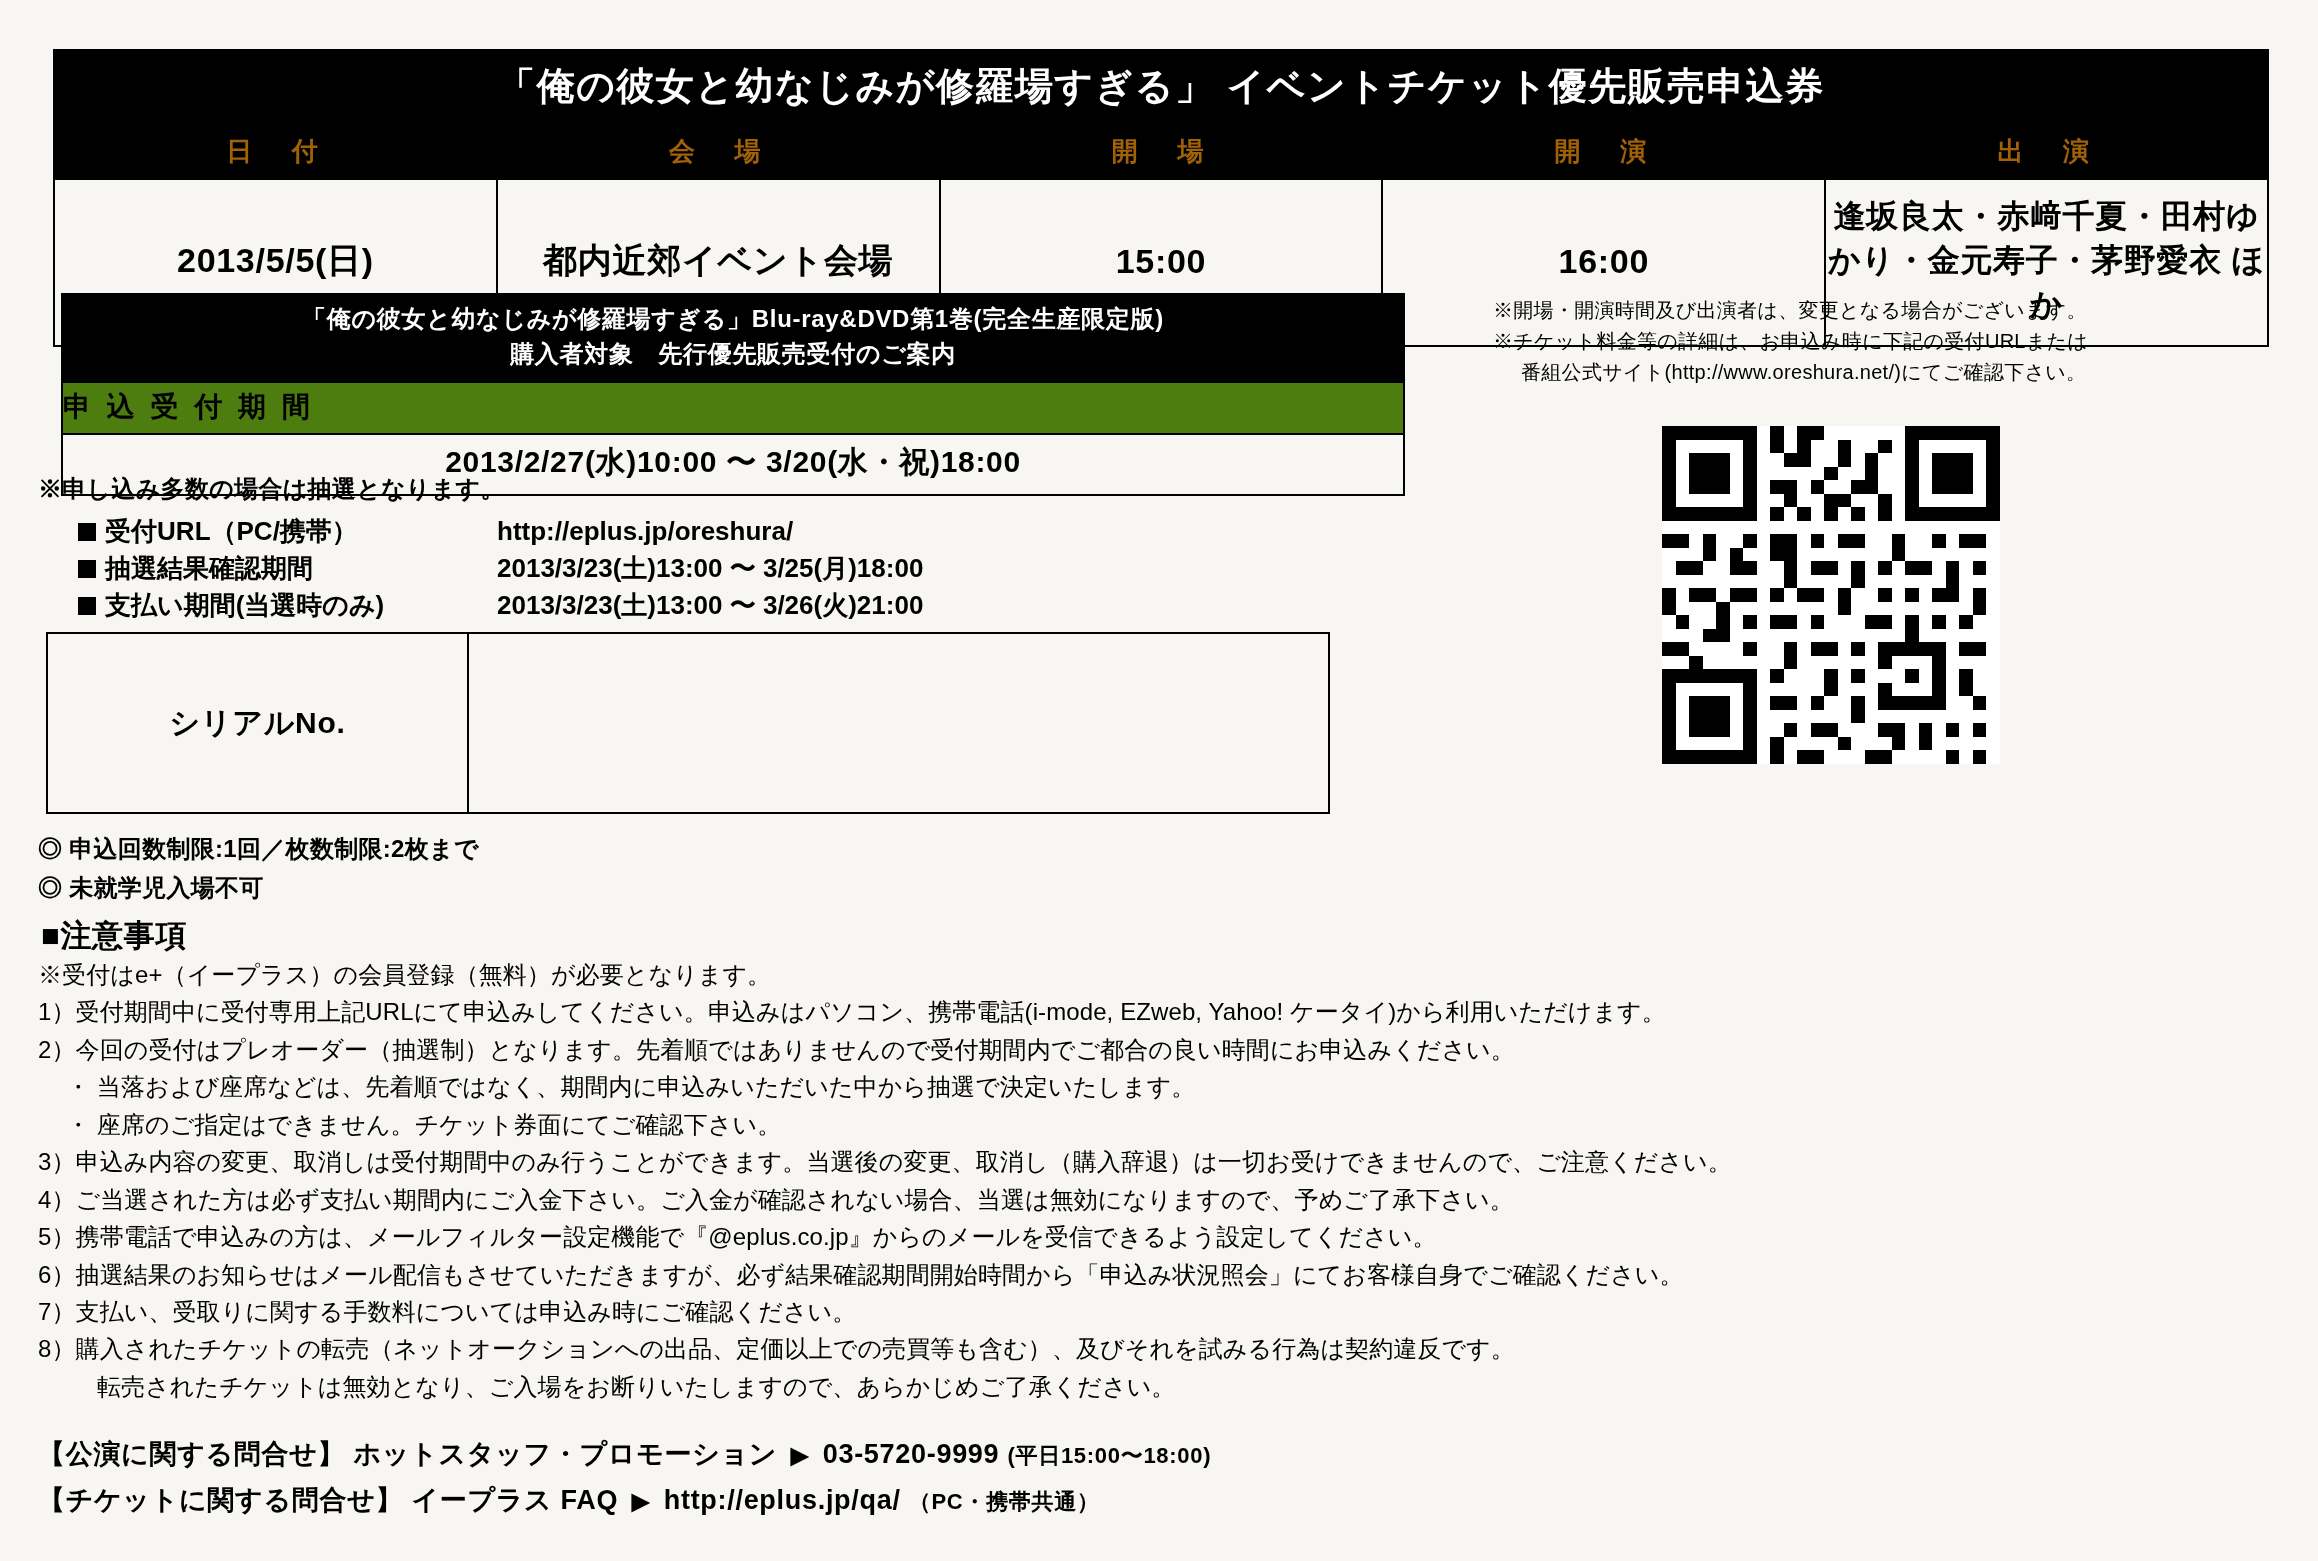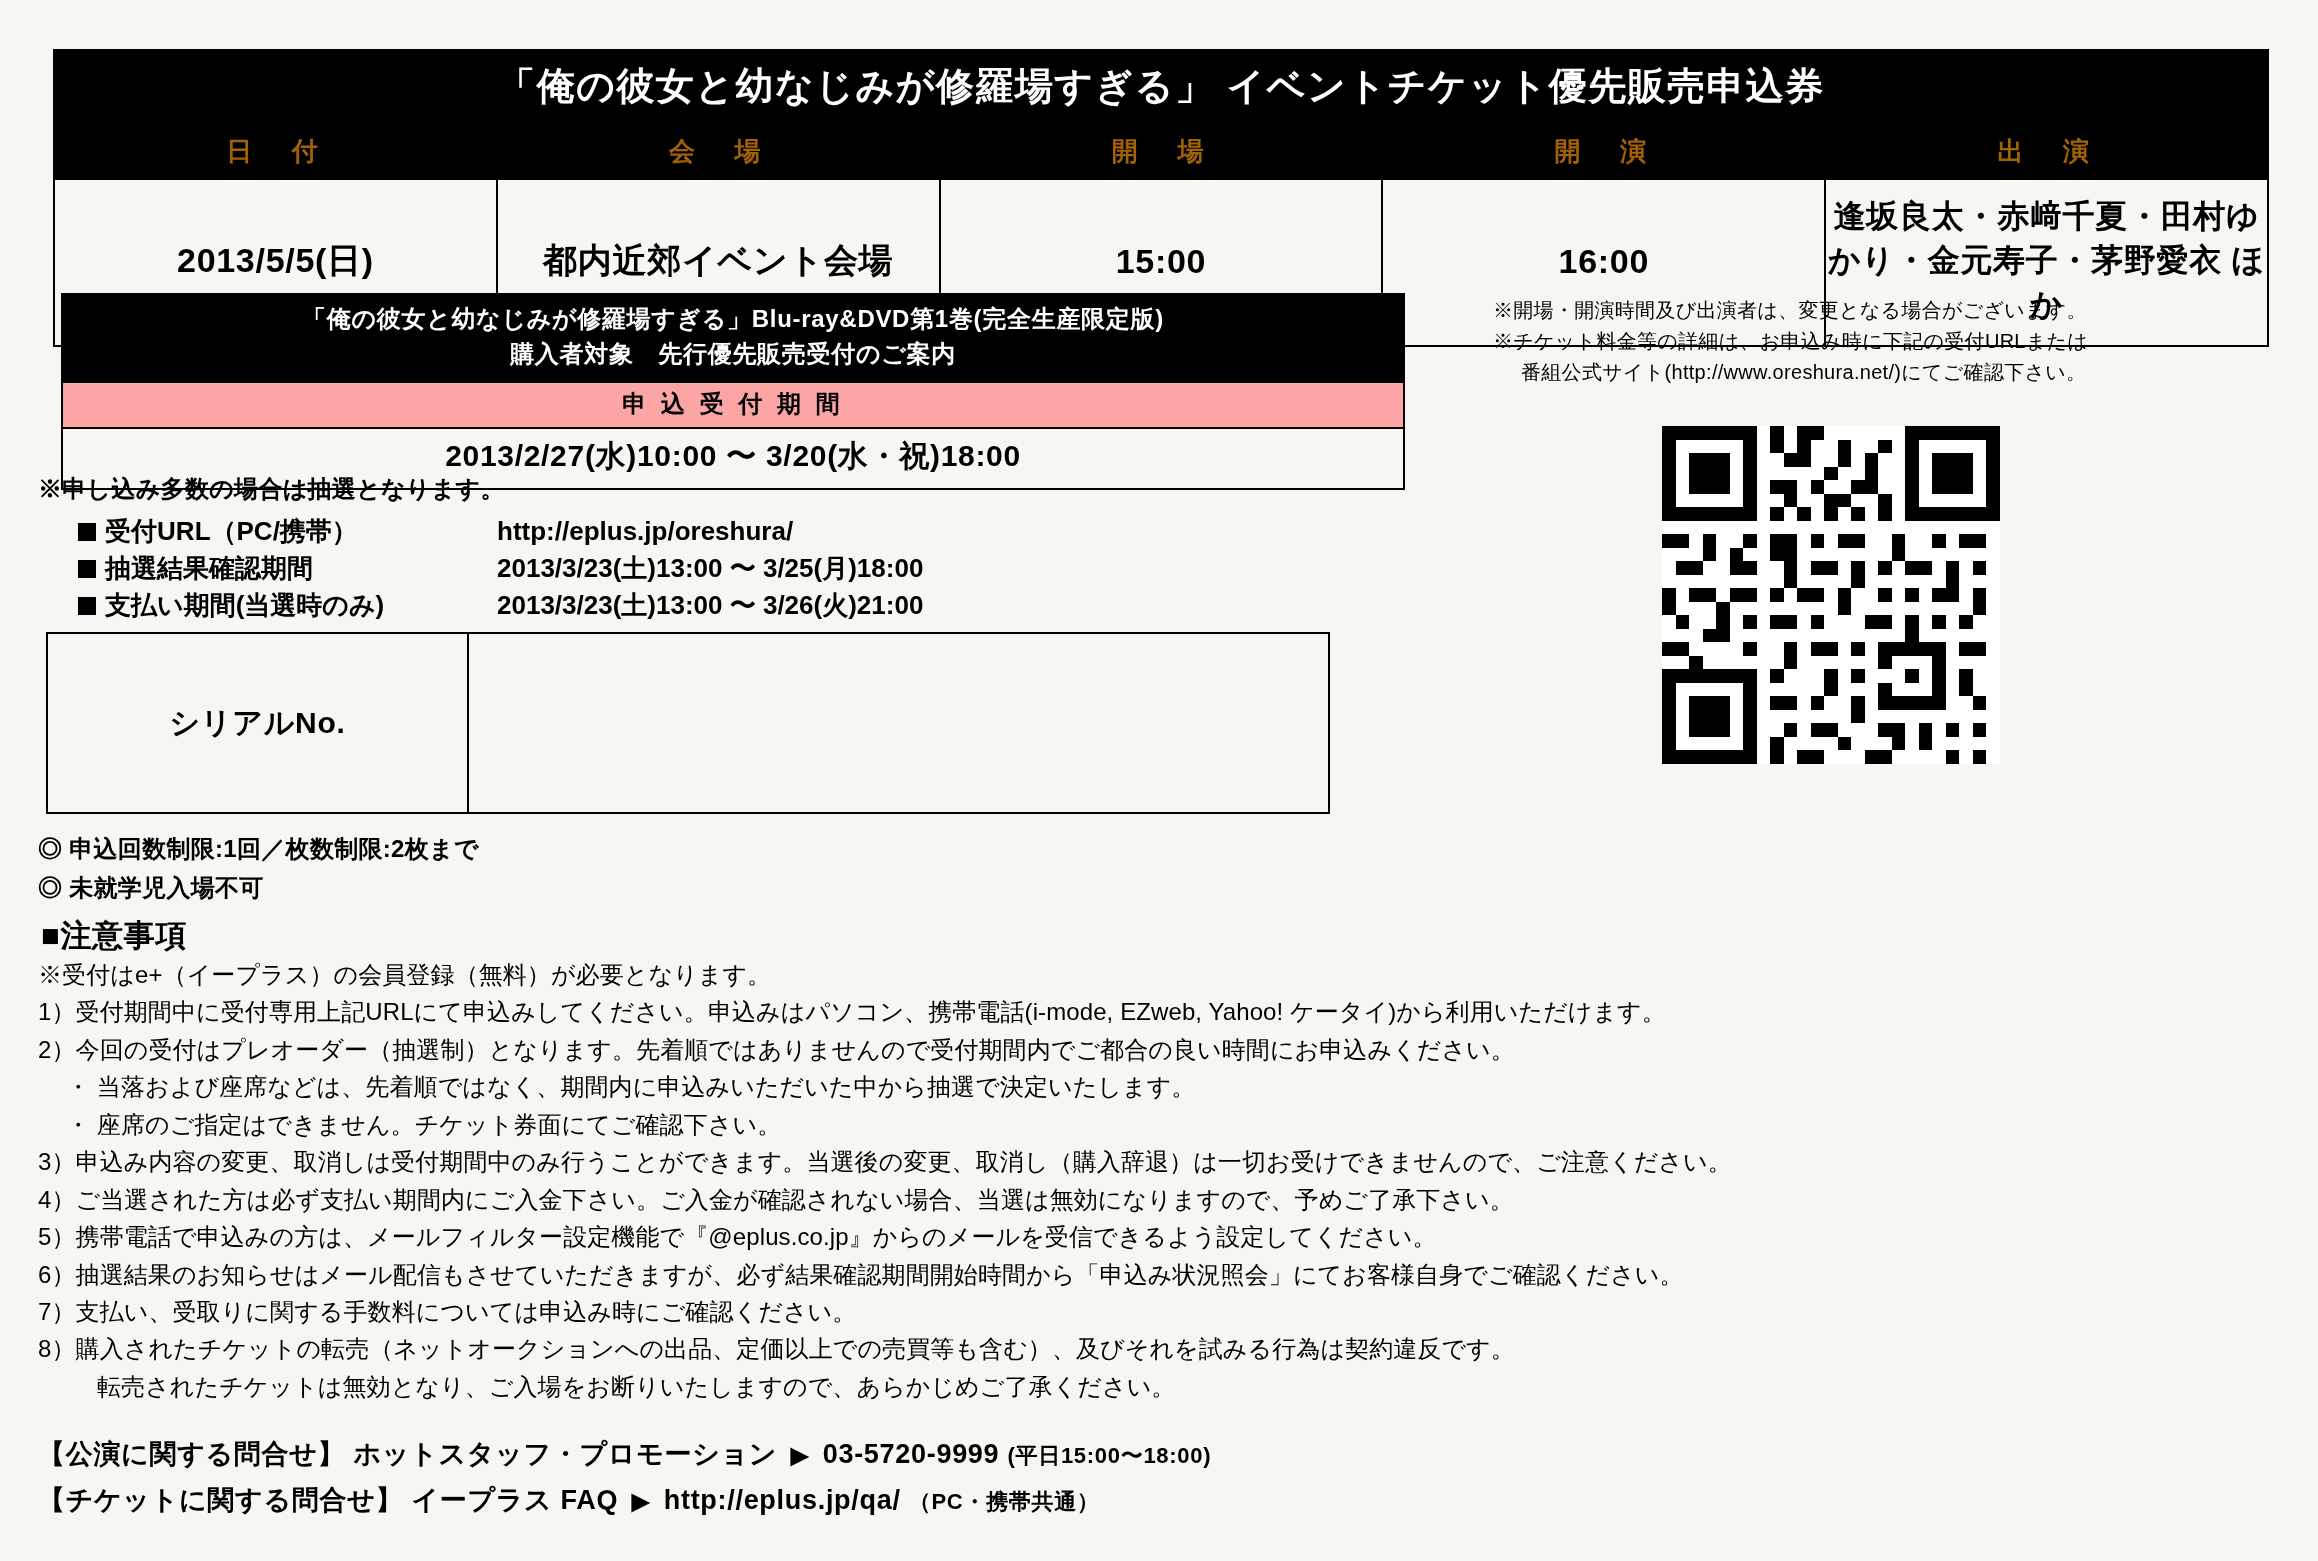--- a/index.html
+++ b/index.html
@@ -78,27 +78,27 @@
     background: #000;
     color: #fff;
     text-align: center;
     font-size: 24px;
     font-weight: bold;
     line-height: 1.45;
     padding: 6.8px 0 9.5px 0;
     letter-spacing: 0.7px;
   }
   .pb-row {
-    text-align: center;
-    font-size: 24px;
+    text-align: left;
+    font-size: 28px;
     font-weight: bold;
     letter-spacing: 4px;
     padding: 5.4px 0 6.8px 0;
     border-top: 2px solid #000;
-    background: #fca5a5;
+    background: #4d7c0f;
   }
   .pb-row2 {
     text-align: center;
     font-size: 30px;
     font-weight: bold;
     letter-spacing: 0.7px;
     padding: 6.8px 0 10.8px 0;
     border-top: 2px solid #000;
     background: #f7f6f2;
   }

